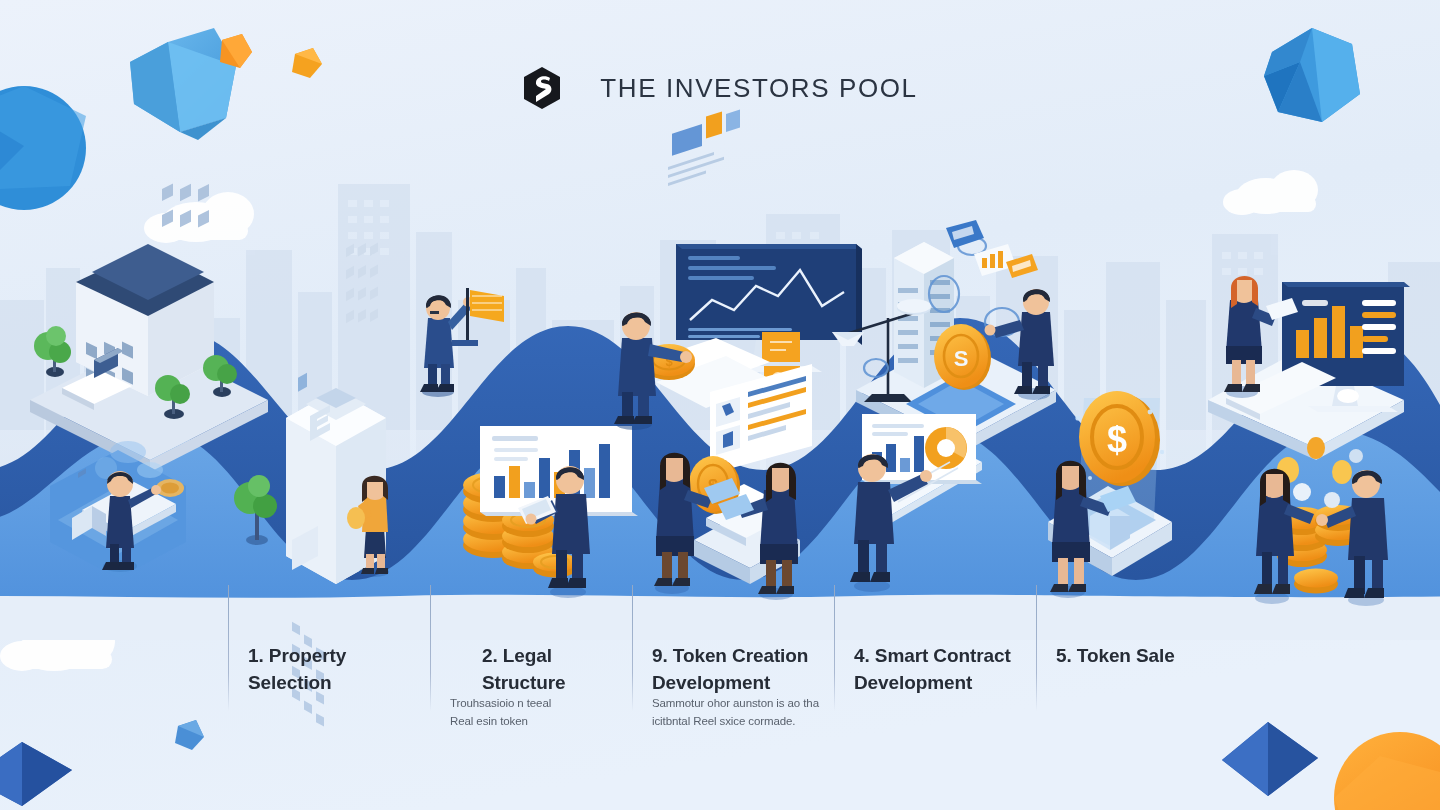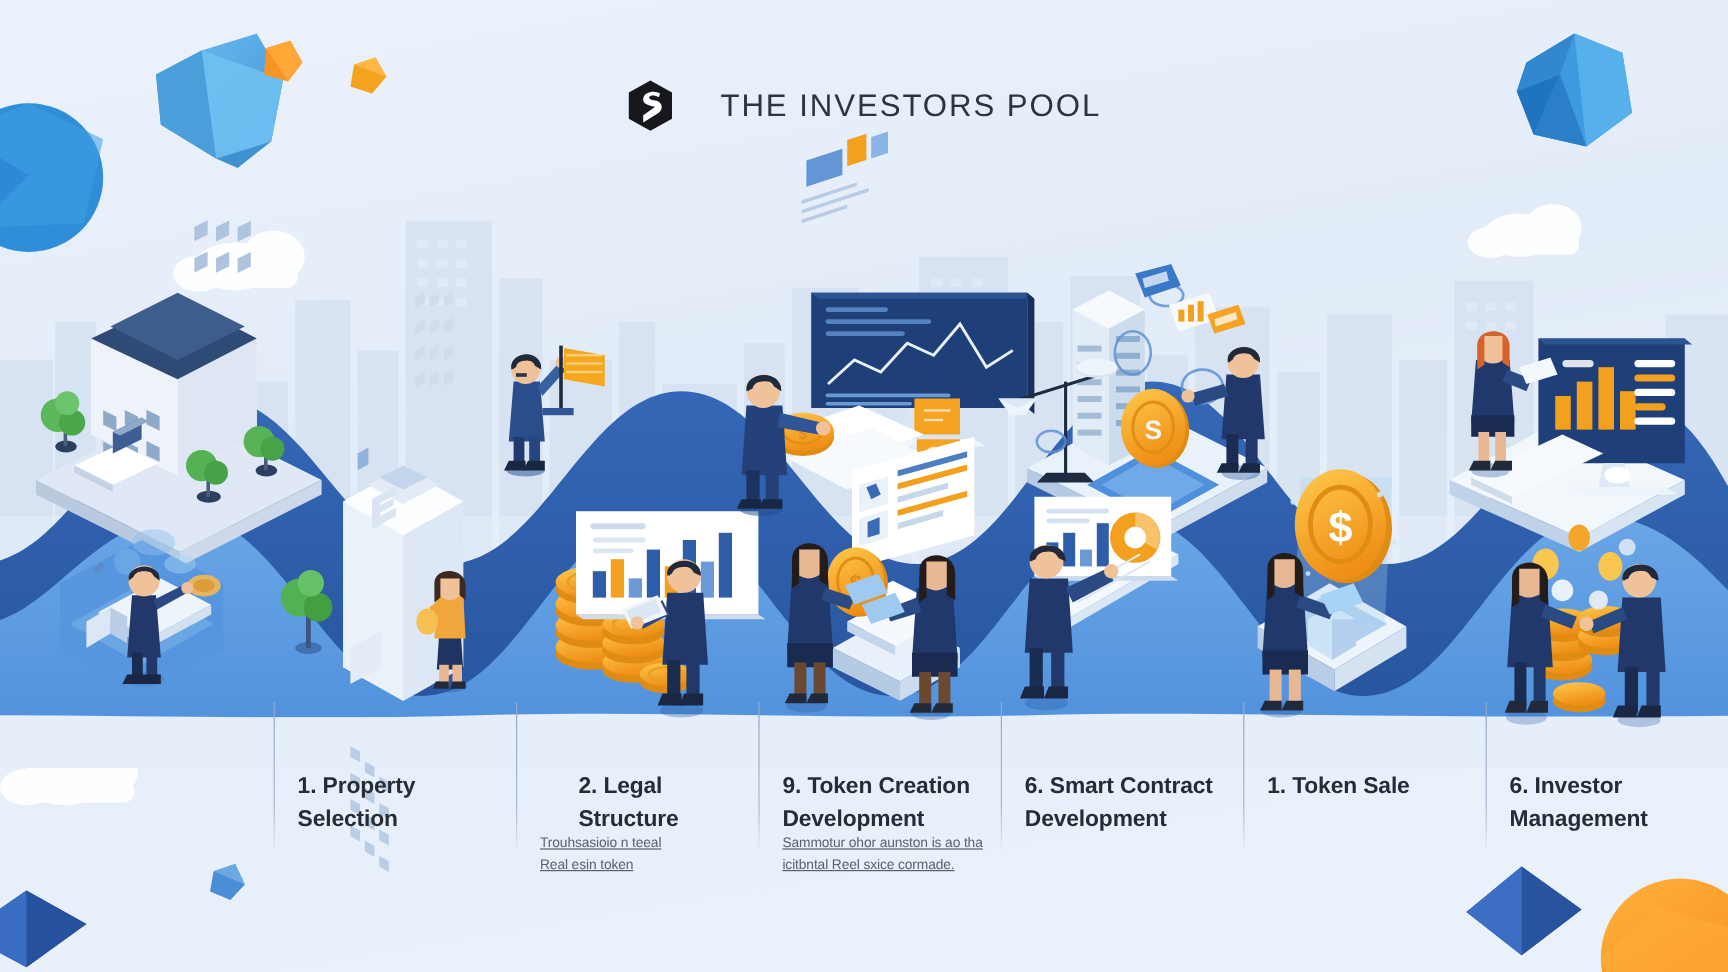--- a/index.html
+++ b/index.html
@@ -33,21 +33,20 @@
   }
   .step-title {
     position:absolute; top:58px; left:20px; width:178px;
     font-size:19px; font-weight:bold; color:#262c36;
     line-height:1.42; letter-spacing:-0.1px;
   }
   .step-sub {
     position:absolute; top:110px; left:20px; width:172px;
     font-size:11.5px; color:#59616d; line-height:1.55;
     letter-spacing:-0.1px;
-    text-decoration:underline;
   }
 
   .s1 { left:228px; } .s2 { left:430px; } .s3 { left:632px; }
   .s4 { left:834px; } .s5 { left:1036px; } .s6 { left:1238px; }
 </style>
 </head>
 <body>
 
 <div id="stage">
 
@@ -936,32 +935,26 @@
 
     <div class="step s3">
       <div class="rule"></div>
       <div class="step-title" style="white-space: pre-line;">9. Token Creation
 Development</div>
       <div class="step-sub" style="white-space: pre-line;">Sammotur ohor aunston is ao tha icitbntal Reel sxice cormade.</div>
     </div>
 
     <div class="step s4">
       <div class="rule"></div>
-      <div class="step-title" style="white-space: pre-line;">6. Smart Contract
+      <div class="step-title" style="white-space: pre-line;">4. Smart Contract
 Development</div>
       <div class="step-sub" style="white-space: pre-line;"></div>
     </div>
 
     <div class="step s5">
       <div class="rule"></div>
-      <div class="step-title" style="white-space: pre-line;">1. Token Sale</div>
+      <div class="step-title" style="white-space: pre-line;">5. Token Sale</div>
       <div class="step-sub" style="white-space: pre-line;"></div>
     </div>
 
-    <div class="step s6">
-      <div class="rule"></div>
-      <div class="step-title" style="white-space: pre-line;">6. Investor
-Management</div>
-      <div class="step-sub" style="white-space: pre-line;"></div>
-    </div>
 
   </div>
 </div>
 
 </body></html>

